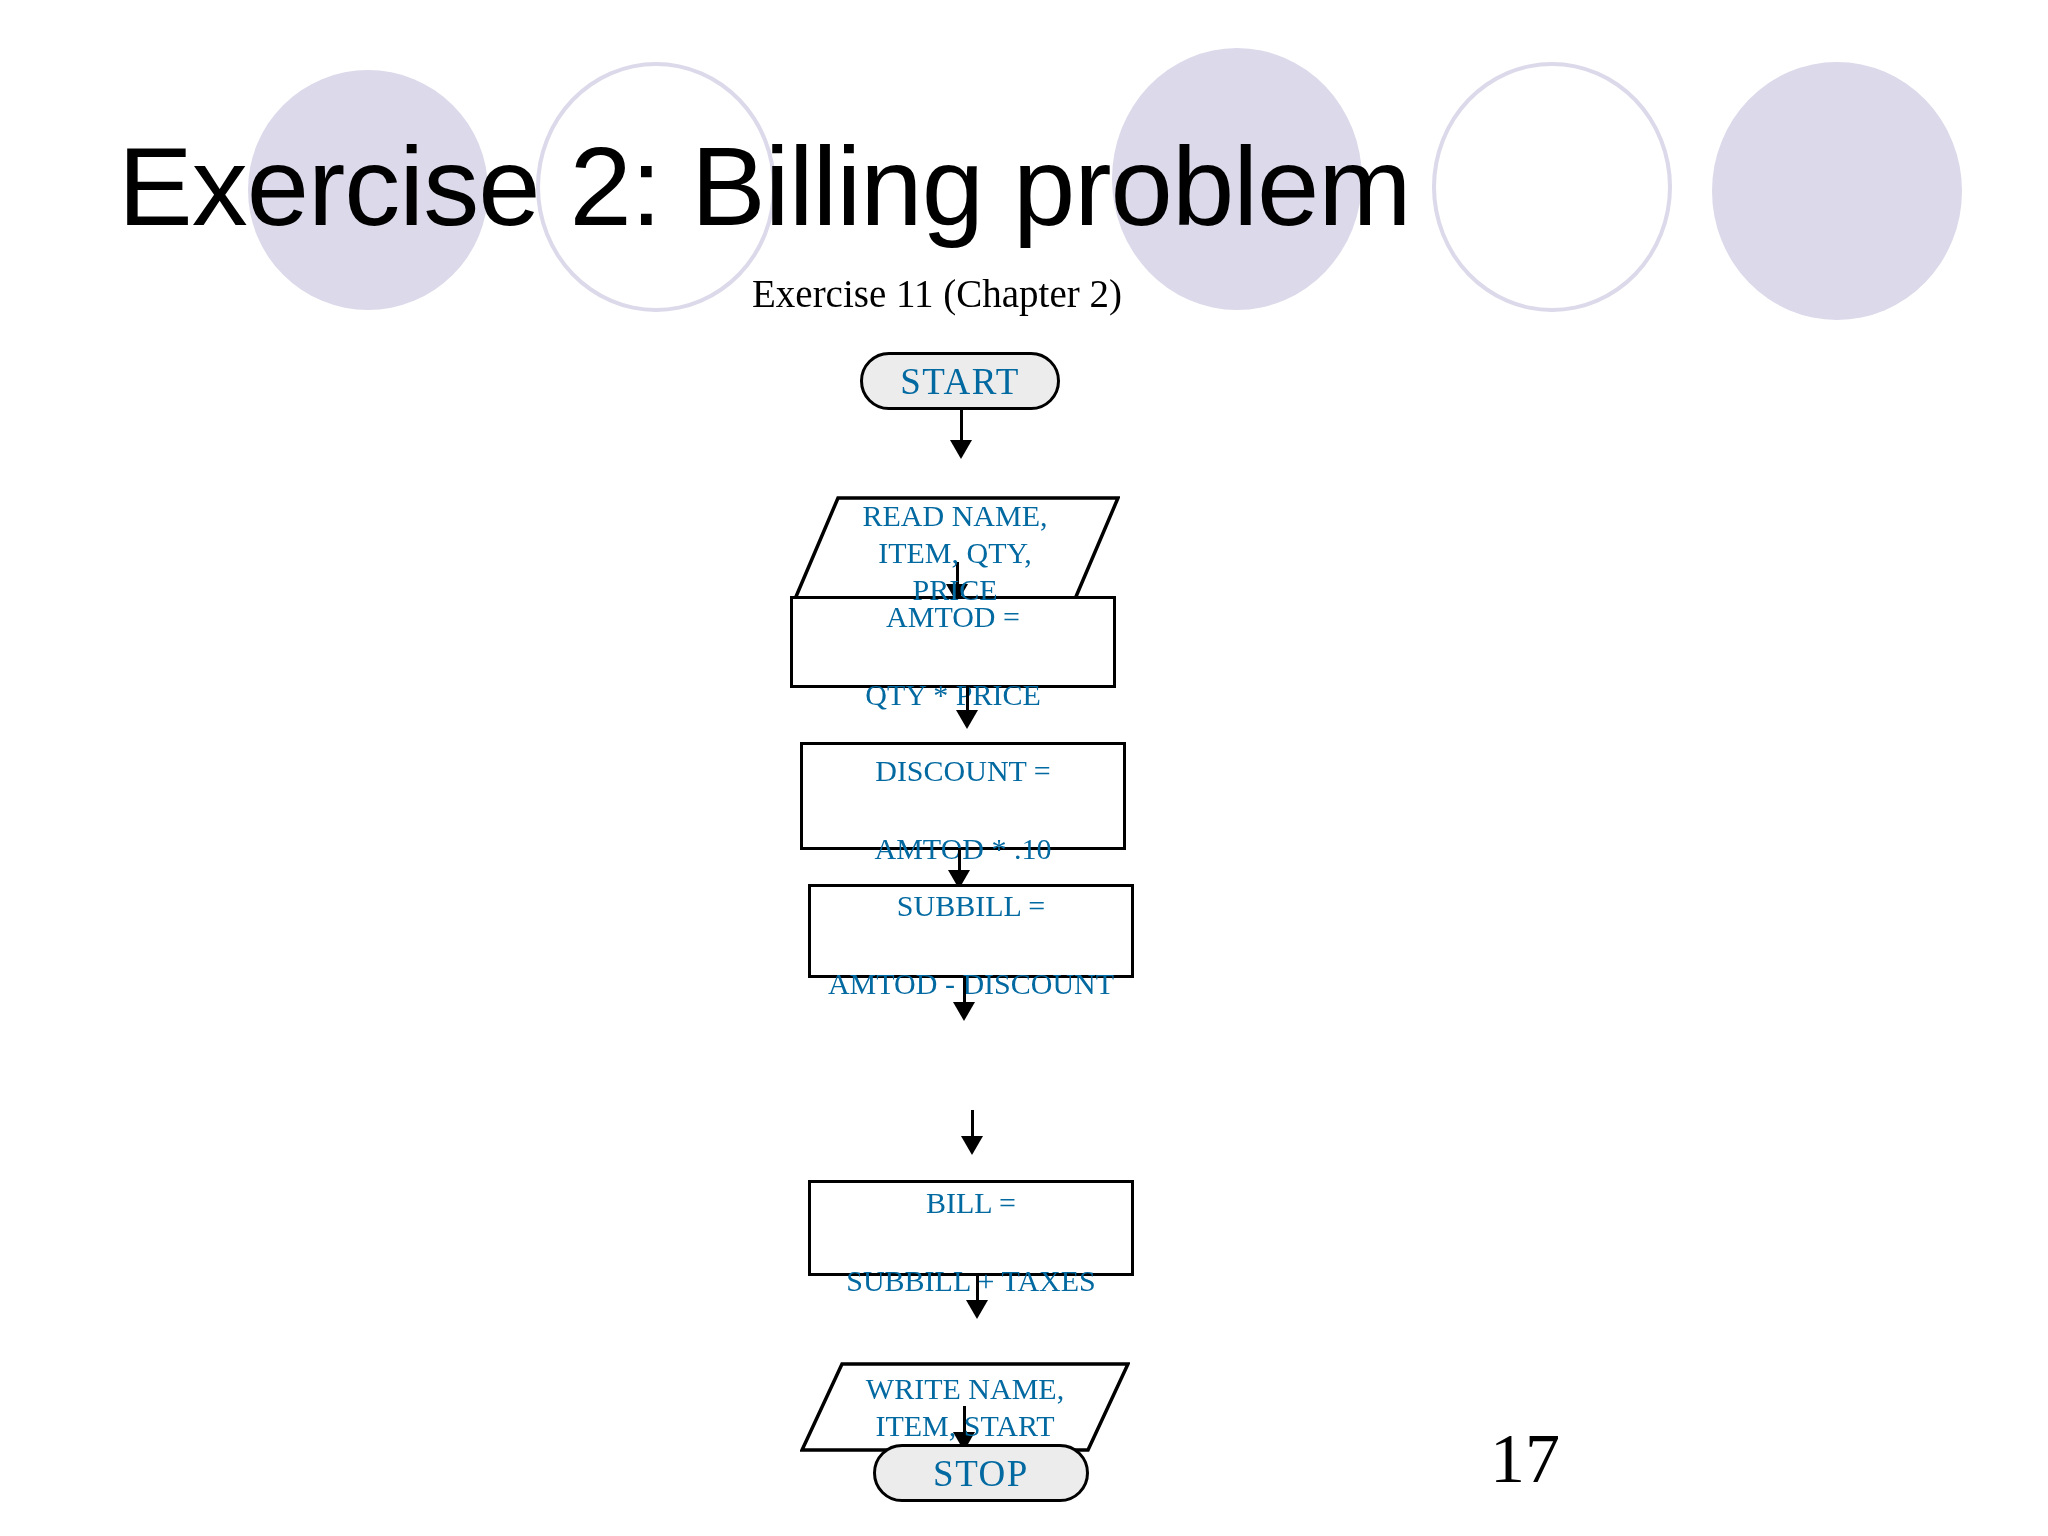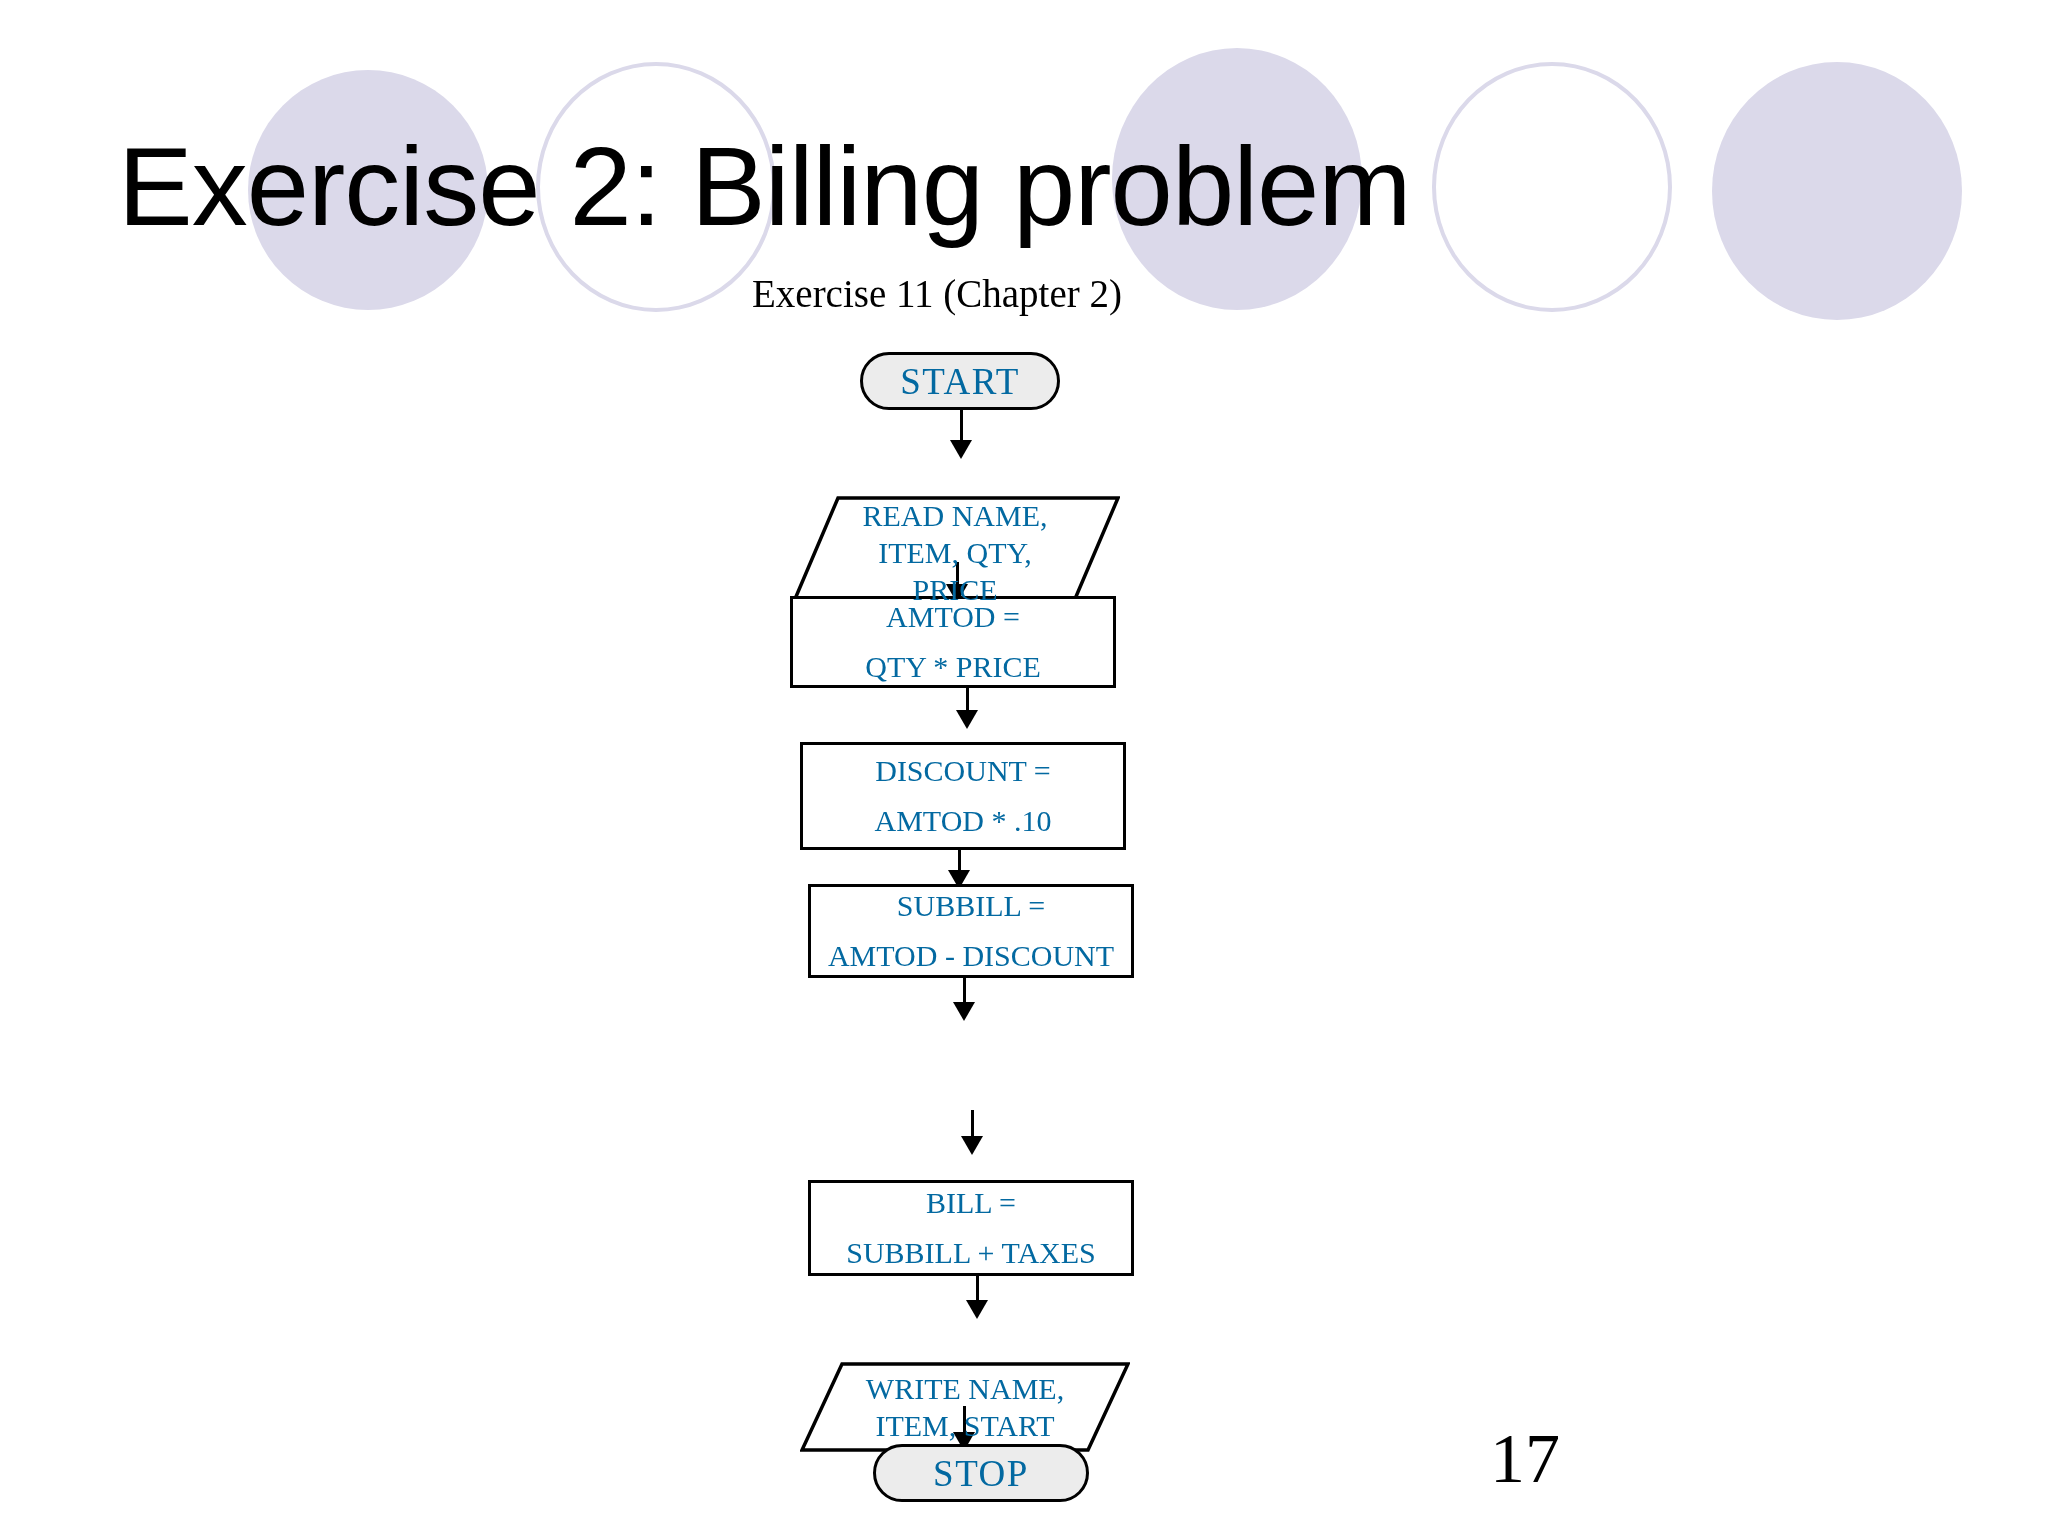--- a/index.html
+++ b/index.html
@@ -94,21 +94,21 @@
     border-radius: 400px;
     background: #ececec;
     font-size: 37px;
     letter-spacing: 1.5px;
   }
   .fc-process {
     border: 3px solid #000000;
     background: #ffffff;
     font-size: 30px;
   }
-  .fc-process .ln { line-height: 50px; }
+  .fc-process .ln { line-height: 50px; margin-top: 28px; }
   .fc-io {
     background: transparent;
     font-size: 30px;
     margin-top: 44px;
   }
   .fc-io .para {
     position: absolute;
     left: 0; top: 0;
     width: 100%; height: 100%;
   }

